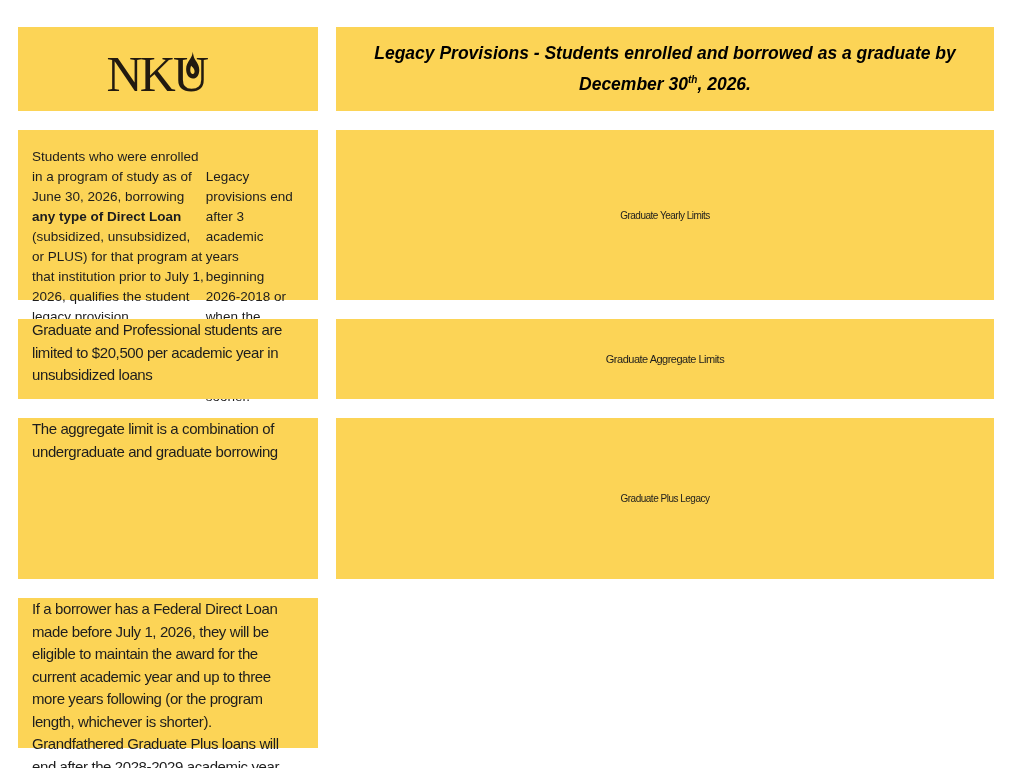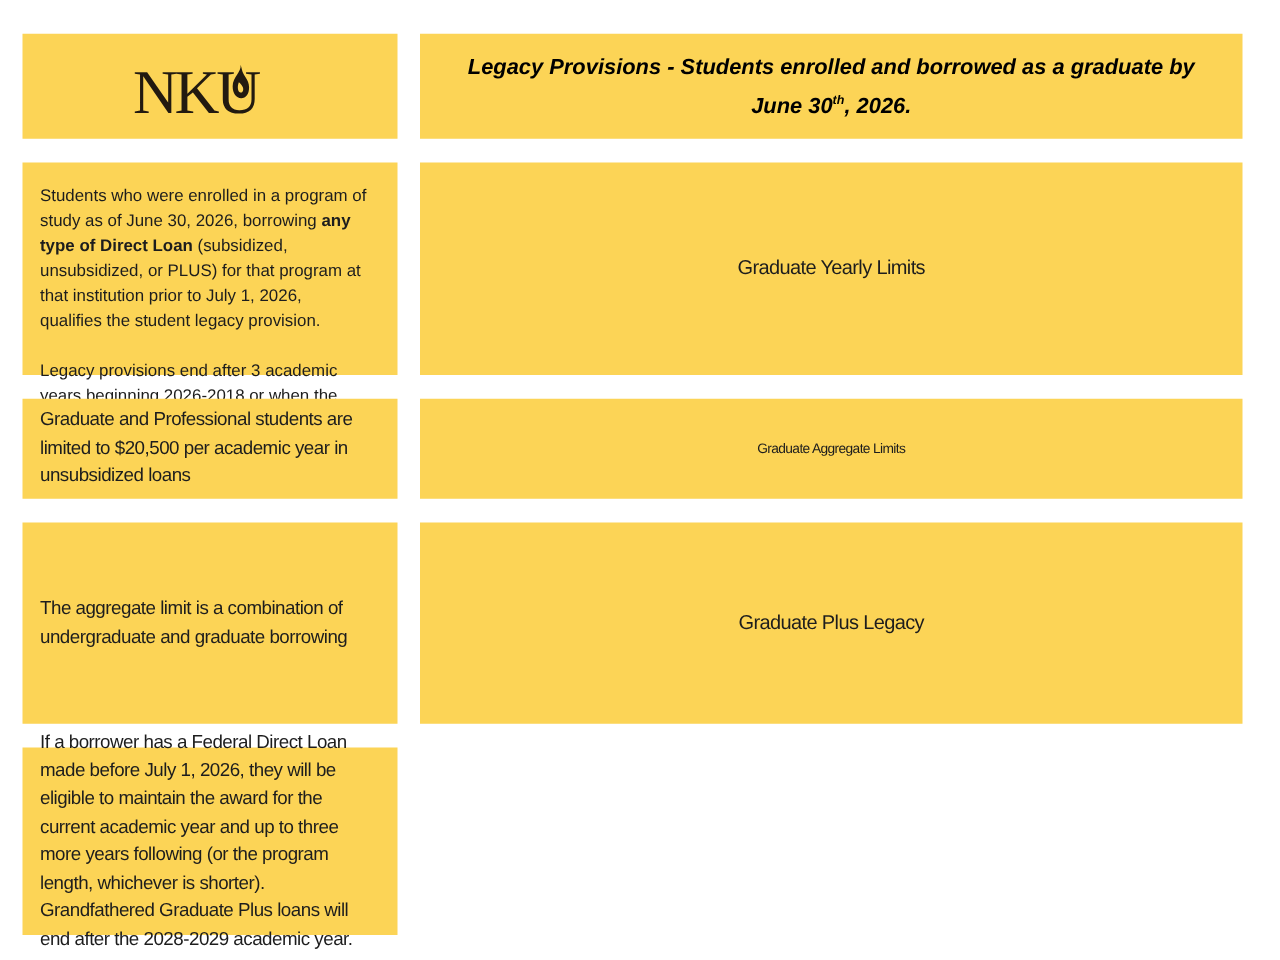--- a/index.html
+++ b/index.html
@@ -44,33 +44,33 @@
     font-style: italic;
   }
   .title {
     font-size: 17.5px; font-weight: bold;
     line-height: 27px;
     color: var(--title-text);
     padding: 0 20px;
   }
   .title sup { font-size: 10px; text-align: center; }
   .body-cell {
-    display: flex; flex-direction: column; justify-content: center;
+    display: flex; flex-direction: row; justify-content: center;
     padding: 0 24px 0 14px;
     color: var(--body-text);
   }
   .top-align { justify-content: flex-start; padding-top: 17px; }
   .para { margin: 0; }
   .size-sm .para { font-size: 13.5px; line-height: 20px; }
   .size-sm .para + .para { margin-top: 20px; }
   .size-md .para { font-size: 15px; line-height: 22.5px; letter-spacing: -0.4px; }
   .size-md .para + .para { margin-top: 22px; }
   .bold { font-weight: bold; }
   .label-md { font-size: 16px; }
-  .label-cond { font-size: 16px; letter-spacing: -0.5px; }
+  .label-cond { font-size: 10px; letter-spacing: -0.5px; }
   .label-cond-lg { font-size: 11px; letter-spacing: -0.5px; }
   .logo-cell { display: flex; align-items: center; justify-content: center; }
 </style>
 </head>
 <body>
 
 <div class="canvas">
   <div class="grid">
 
     <div class="cell logo-cell">
@@ -78,21 +78,21 @@
         <text x="2" y="56" font-size="55" letter-spacing="-3" font-family="Liberation Serif, serif" fill="var(--logo-color)">NKU</text>
         <g>
           <path fill="var(--logo-color)" d="M97 13 C 98 19, 90 24, 90 32 C 90 38.5, 93.3 42.5, 97.5 42.5 C 101.8 42.5, 104.5 38.7, 104.5 33 C 104.5 26, 99 22.5, 98.2 17.5 C 97.9 15.9, 97.5 14.4, 97 13 Z"></path>
           <path fill="var(--cell-bg)" d="M95.5 28.5 C 94 31.8, 94.3 37, 96.8 37.5 C 98.9 37.9, 99.9 35.2, 99 32.8 C 98.2 30.8, 96.9 29.9, 95.5 28.5 Z"></path>
         </g>
       </svg>
     </div>
     <div class="cell title-cell">
       <div class="title">
         <span>Legacy Provisions - Students enrolled and borrowed as a graduate by</span><br>
-        <span><span>June 30</span><sup>th</sup><span>, 2026.</span></span>
+        <span><span>December 30</span><sup>th</sup><span>, 2026.</span></span>
       </div>
     </div>
 
     <div class="cell body-cell top-align size-sm">
         <p class="para"><span>Students who were enrolled in a program of study as of June 30, 2026, borrowing </span><span class="bold">any type of Direct Loan</span><span> (subsidized, unsubsidized, or PLUS) for that program at that institution prior to July 1, 2026, qualifies the student legacy provision.</span></p>
         <p class="para"><span>Legacy provisions end after 3 academic years beginning 2026-2018 or when the student graduates, whichever is sooner.</span></p>
       </div>
 
     <div class="cell label-cell label-cond">
       <span>Graduate Yearly Limits</span>

